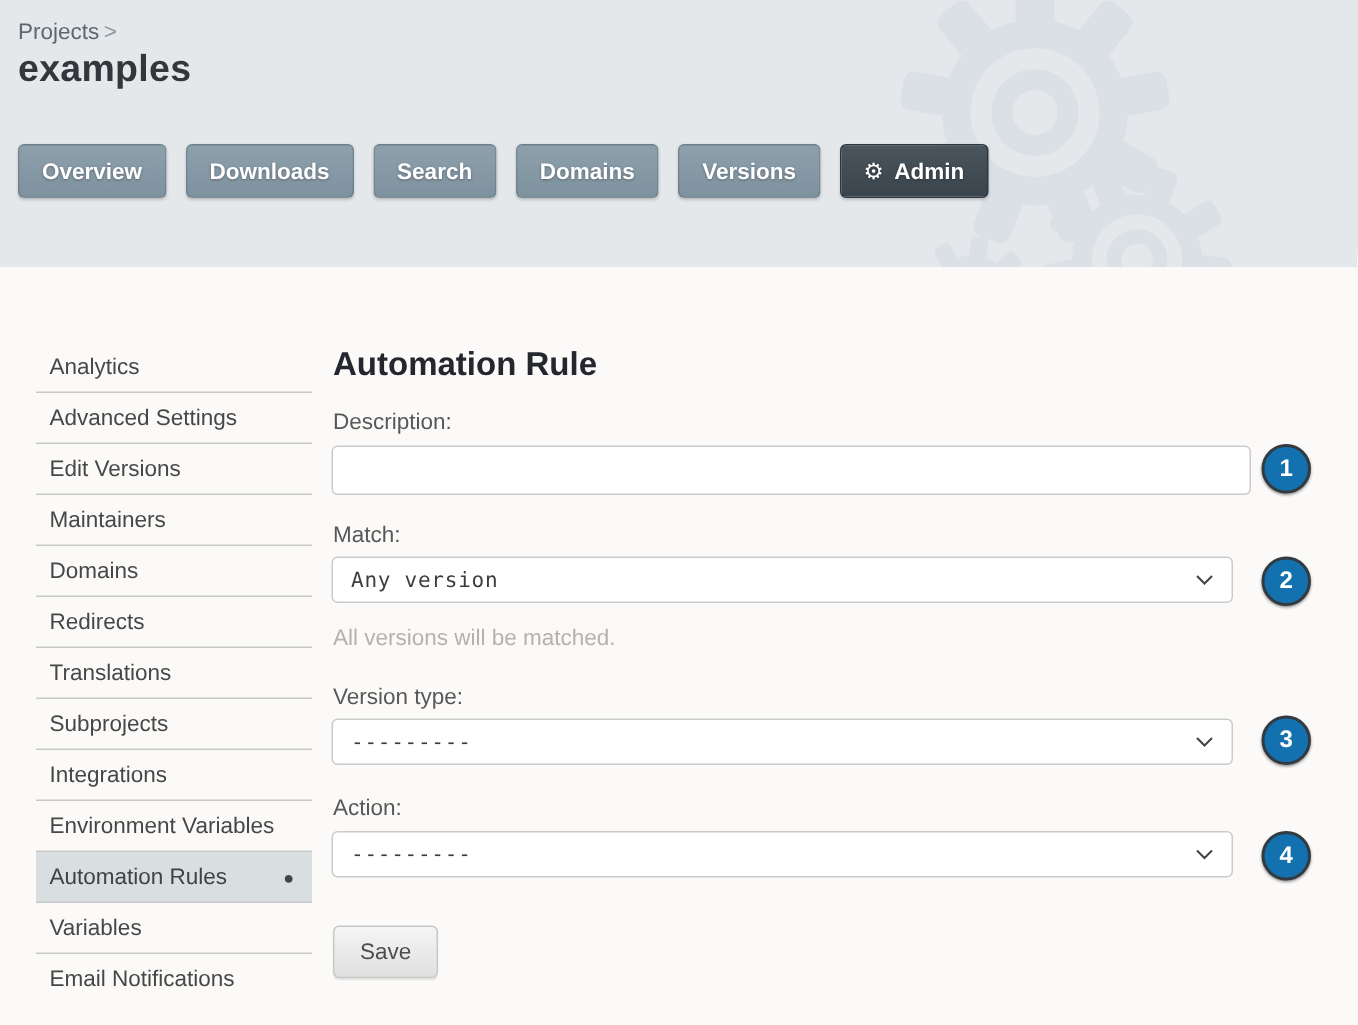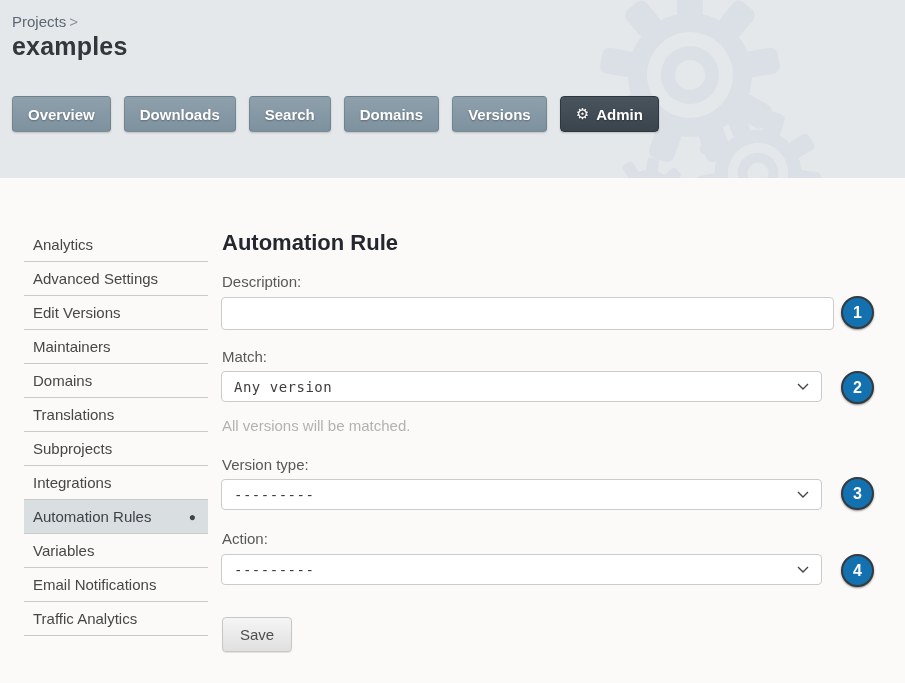--- a/index.html
+++ b/index.html
@@ -117,23 +117,25 @@
       </span>
     </div>
   </div>
 
   <ul class="sidebar">
     <li>Analytics</li>
     <li>Advanced Settings</li>
     <li>Edit Versions</li>
     <li>Maintainers</li>
     <li>Domains</li>
+    <li>Redirects</li>
     <li>Translations</li>
     <li>Subprojects</li>
     <li>Integrations</li>
+    <li>Environment Variables</li>
     <li class="active">
       <span class="bullet">●</span>
       <span>Automation Rules</span>
     </li>
     <li>Variables</li>
     <li>Email Notifications</li>
     <li>Traffic Analytics</li>
   </ul>
 
   <h2 class="section-title">Automation Rule</h2>

